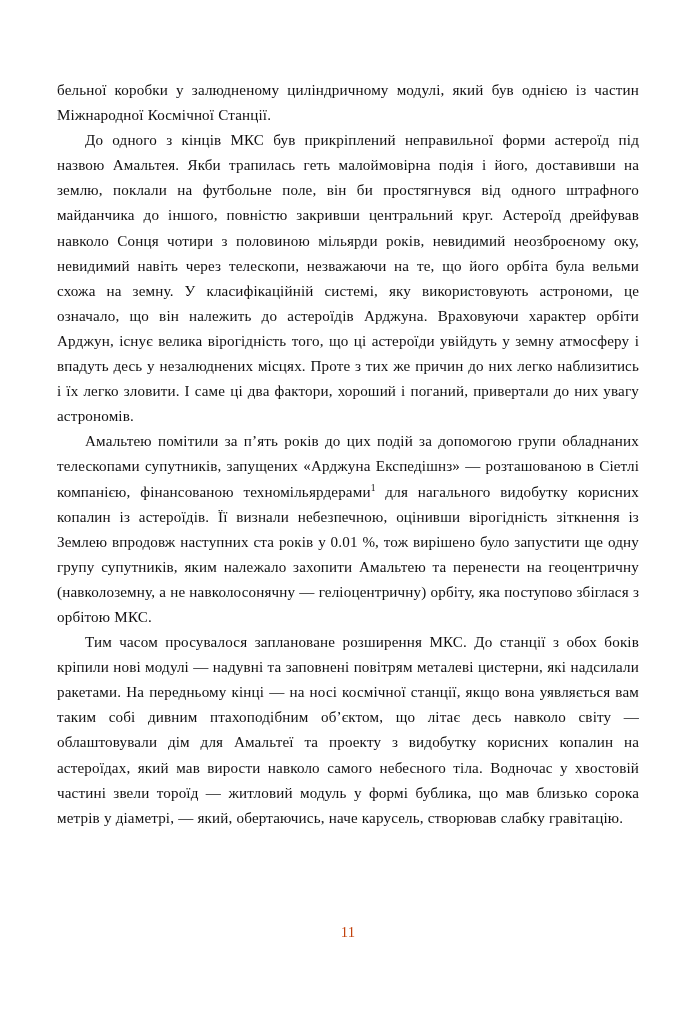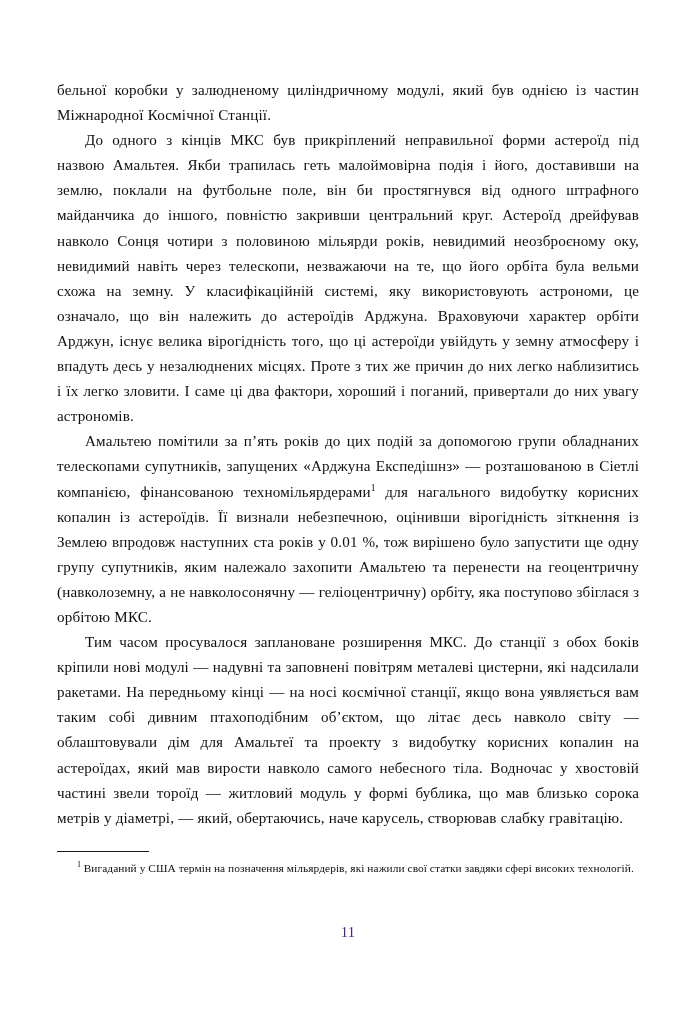--- a/index.html
+++ b/index.html
@@ -98,21 +98,21 @@
 
   
   .folio {
     position: absolute;
     left: 0;
     top: 922px;
     width: 696px;
     text-align: center;
     font-size: 14.6px;
     line-height: 20px;
-    color: #4c1d95;
+    color: #c2410c;
     letter-spacing: 0.02em;
   }
 </style>
 </head>
 <body>
 
 <div class="page">
 
   <div class="textblock">
 
@@ -120,20 +120,16 @@
 
     <p class="para indent gap">До одного з кінців МКС був прикріплений неправильної форми астероїд під назвою Амальтея. Якби трапилась геть малоймовірна подія і його, доставивши на землю, поклали на футбольне поле, він би простягнувся від одного штрафного майданчика до іншого, повністю закривши центральний круг. Астероїд дрейфував навколо Сонця чотири з половиною мільярди років, невидимий неозброєному оку, невидимий навіть через телескопи, незважаючи на те, що його орбіта була вельми схожа на земну. У класифікаційній системі, яку використовують астрономи, це означало, що він належить до астероїдів Арджуна. Враховуючи характер орбіти Арджун, існує велика вірогідність того, що ці астероїди увійдуть у земну атмосферу і впадуть десь у незалюднених місцях. Проте з тих же причин до них легко наблизитись і їх легко зловити. І саме ці два фактори, хороший і поганий, привертали до них увагу астрономів.</p>
 
     <p class="para indent"><span>Амальтею помітили за п’ять років до цих подій за допомогою групи обладнаних телескопами супутників, запущених «Арджуна Експедішнз» — розташованою в Сіетлі компанією, фінансованою техномільярдерами</span><sup class="ref">1</sup><span> для нагального видобутку корисних копалин із астероїдів. Її визнали небезпечною, оцінивши вірогідність зіткнення із Землею впродовж наступних ста років у 0.01 %, тож вирішено було запустити ще одну групу супутників, яким належало захопити Амальтею та перенести на геоцентричну (навколоземну, а не навколосонячну — геліоцентричну) орбіту, яка поступово збіглася з орбітою МКС.</span></p>
 
     <p class="para indent">Тим часом просувалося заплановане розширення МКС. До станції з обох боків кріпили нові модулі — надувні та заповнені повітрям металеві цистерни, які надсилали ракетами. На передньому кінці — на носі космічної станції, якщо вона уявляється вам таким собі дивним птахоподібним об’єктом, що літає десь навколо світу — облаштовували дім для Амальтеї та проекту з видобутку корисних копалин на астероїдах, який мав вирости навколо самого небесного тіла. Водночас у хвостовій частині звели тороїд — житловий модуль у формі бублика, що мав близько сорока метрів у діаметрі, — який, обертаючись, наче карусель, створював слабку гравітацію.</p>
 
 
   </div>
 
-  <div class="footnote-zone">
-    <div class="footnote-rule"></div>
-    <p class="footnote"><span class="fn-marker">1</span><span>Вигаданий у США термін на позначення мільярдерів, які нажили свої статки завдяки сфері високих технологій.</span></p>
-  </div>
 
   <div class="folio">11</div>
 
 </div>
 
 </body></html>

